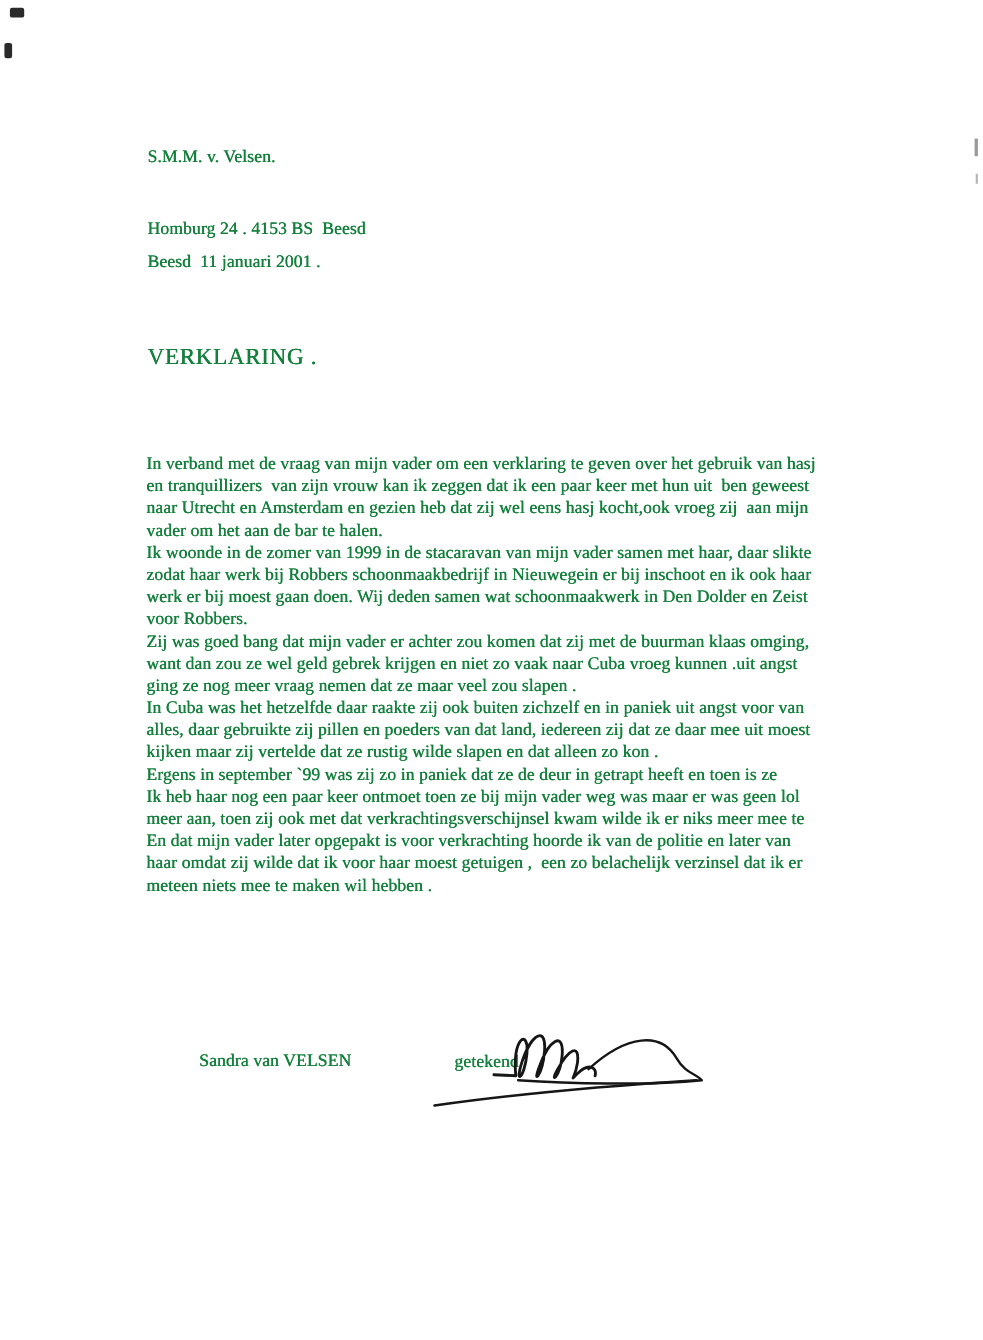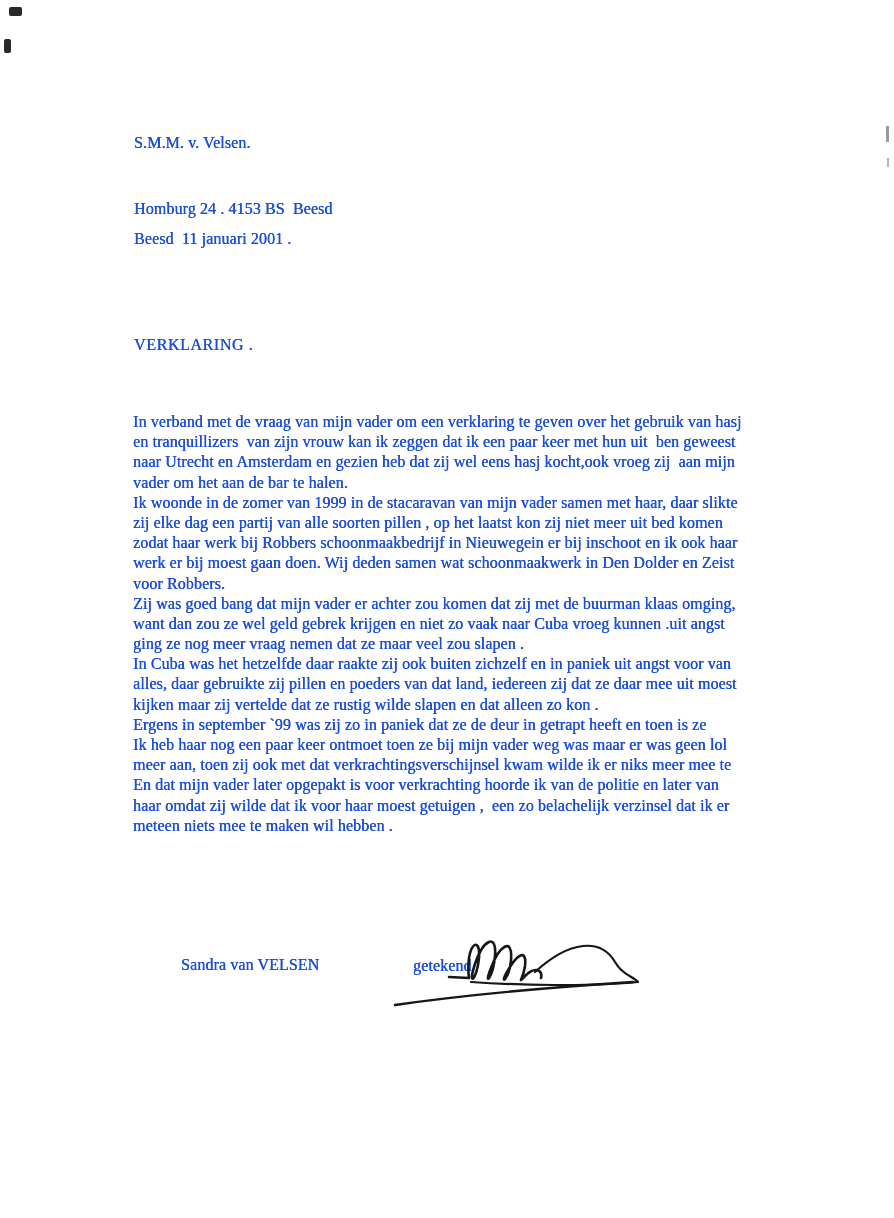--- a/index.html
+++ b/index.html
@@ -7,21 +7,21 @@
     padding: 0;
     background: #ffffff;
   }
   .page {
     position: relative;
     width: 894px;
     height: 1218px;
     background: #ffffff;
     overflow: hidden;
     font-family: "Liberation Serif", "DejaVu Serif", serif;
-    color: #1d4ed8;
+    color: #15803d;
   }
   
   .scan-text {
     text-shadow: 0.35px 0 0 currentColor;
     letter-spacing: 0.1px;
   }
   .sender-block {
     position: absolute;
     left: 134px;
     top: 88px;
@@ -32,22 +32,22 @@
   .date-line {
     position: absolute;
     left: 134px;
     top: 230px;
     font-size: 16px;
     white-space: pre;
   }
   .doc-title {
     position: absolute;
     left: 134px;
-    top: 336px;
-    font-size: 16px;
+    top: 312px;
+    font-size: 21px;
     letter-spacing: 0.6px;
     white-space: pre;
   }
   .body-block {
     position: absolute;
     left: 133px;
     top: 412px;
     width: 675px;
     font-size: 16px;
   }
@@ -113,21 +113,20 @@
   <div class="date-line scan-text">Beesd  11 januari 2001 .</div>
 
   <div class="doc-title scan-text">VERKLARING .</div>
 
   <div class="body-block scan-text">
       <div class="body-line">In verband met de vraag van mijn vader om een verklaring te geven over het gebruik van hasj</div>
       <div class="body-line">en tranquillizers  van zijn vrouw kan ik zeggen dat ik een paar keer met hun uit  ben geweest</div>
       <div class="body-line">naar Utrecht en Amsterdam en gezien heb dat zij wel eens hasj kocht,ook vroeg zij  aan mijn</div>
       <div class="body-line">vader om het aan de bar te halen.</div>
       <div class="body-line">Ik woonde in de zomer van 1999 in de stacaravan van mijn vader samen met haar, daar slikte</div>
-      <div class="body-line">zij elke dag een partij van alle soorten pillen , op het laatst kon zij niet meer uit bed komen</div>
       <div class="body-line">zodat haar werk bij Robbers schoonmaakbedrijf in Nieuwegein er bij inschoot en ik ook haar</div>
       <div class="body-line">werk er bij moest gaan doen. Wij deden samen wat schoonmaakwerk in Den Dolder en Zeist</div>
       <div class="body-line">voor Robbers.</div>
       <div class="body-line">Zij was goed bang dat mijn vader er achter zou komen dat zij met de buurman klaas omging,</div>
       <div class="body-line">want dan zou ze wel geld gebrek krijgen en niet zo vaak naar Cuba vroeg kunnen .uit angst</div>
       <div class="body-line">ging ze nog meer vraag nemen dat ze maar veel zou slapen .</div>
       <div class="body-line">In Cuba was het hetzelfde daar raakte zij ook buiten zichzelf en in paniek uit angst voor van</div>
       <div class="body-line">alles, daar gebruikte zij pillen en poeders van dat land, iedereen zij dat ze daar mee uit moest</div>
       <div class="body-line">kijken maar zij vertelde dat ze rustig wilde slapen en dat alleen zo kon .</div>
       <div class="body-line">Ergens in september `99 was zij zo in paniek dat ze de deur in getrapt heeft en toen is ze</div>

